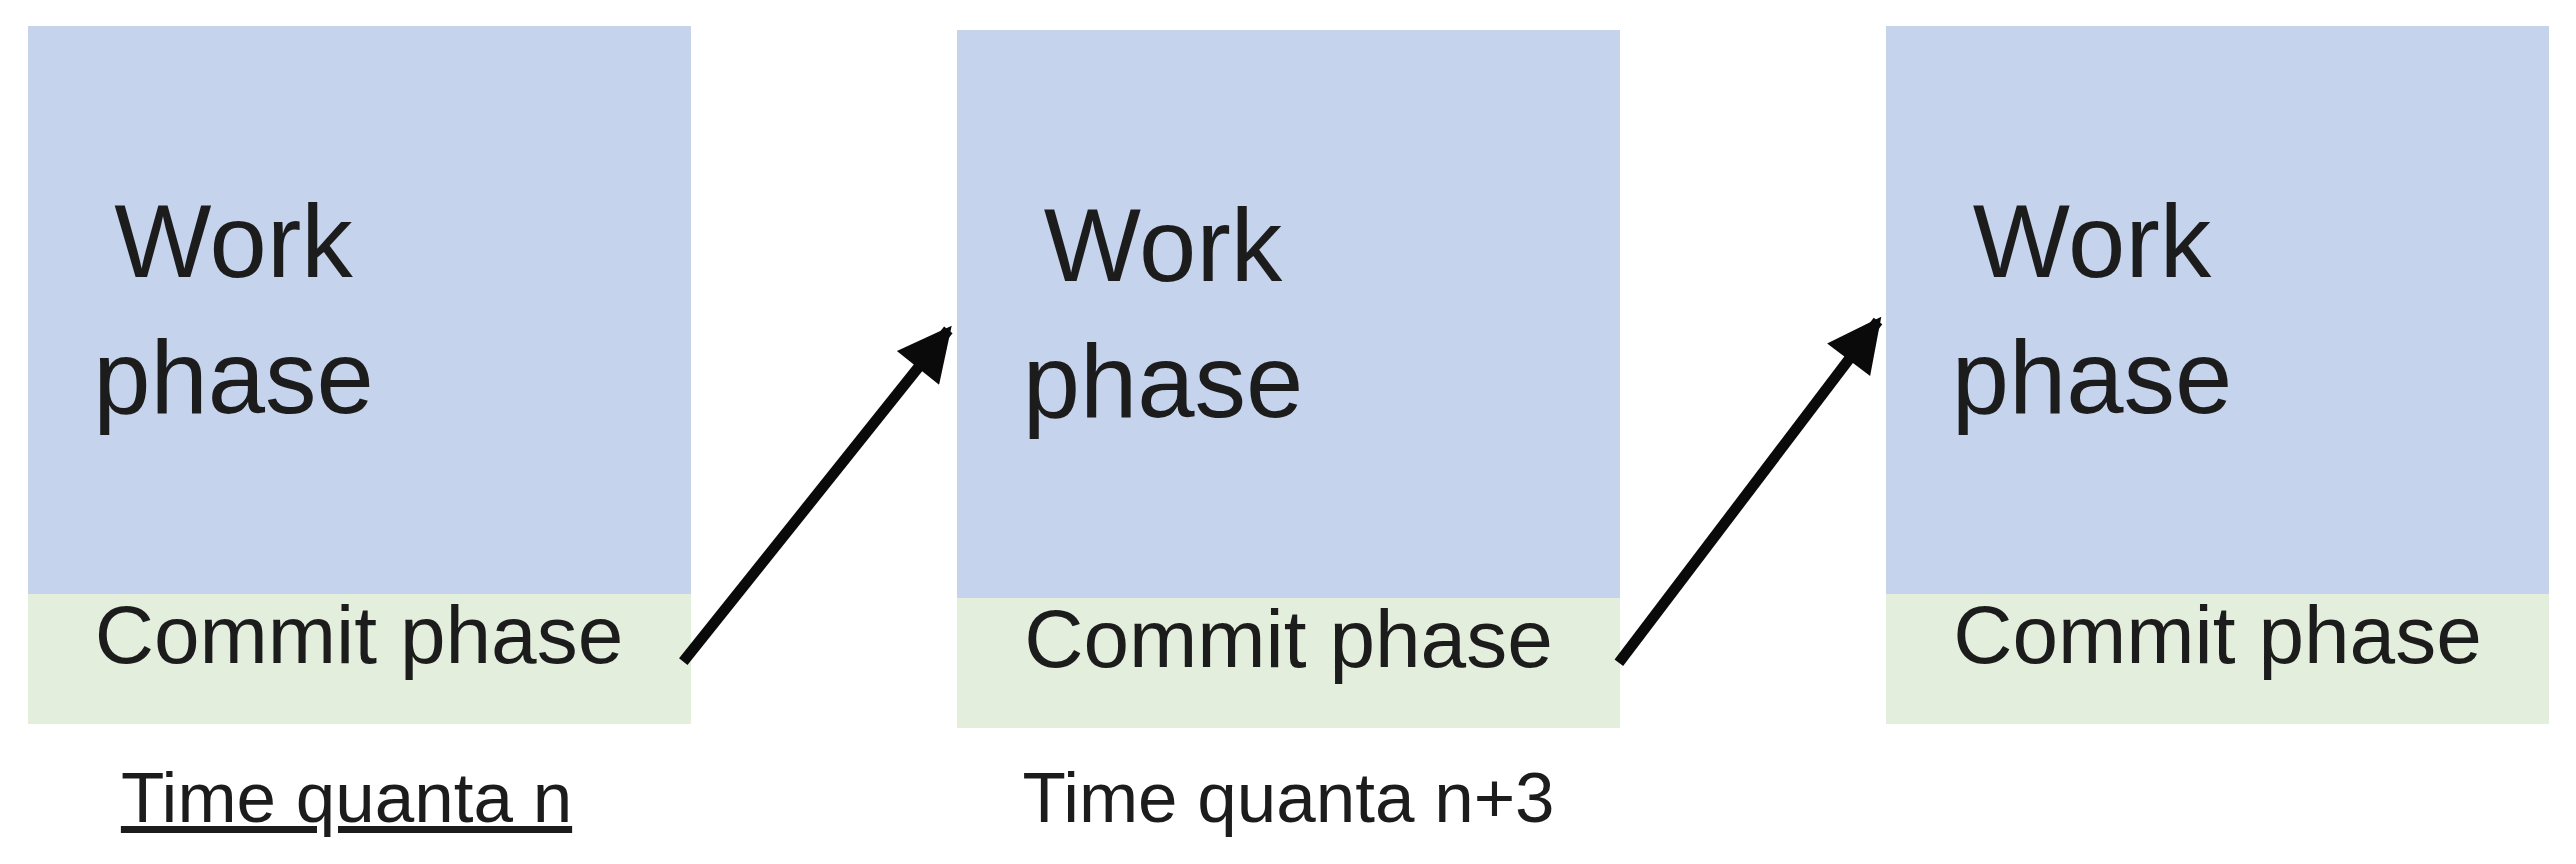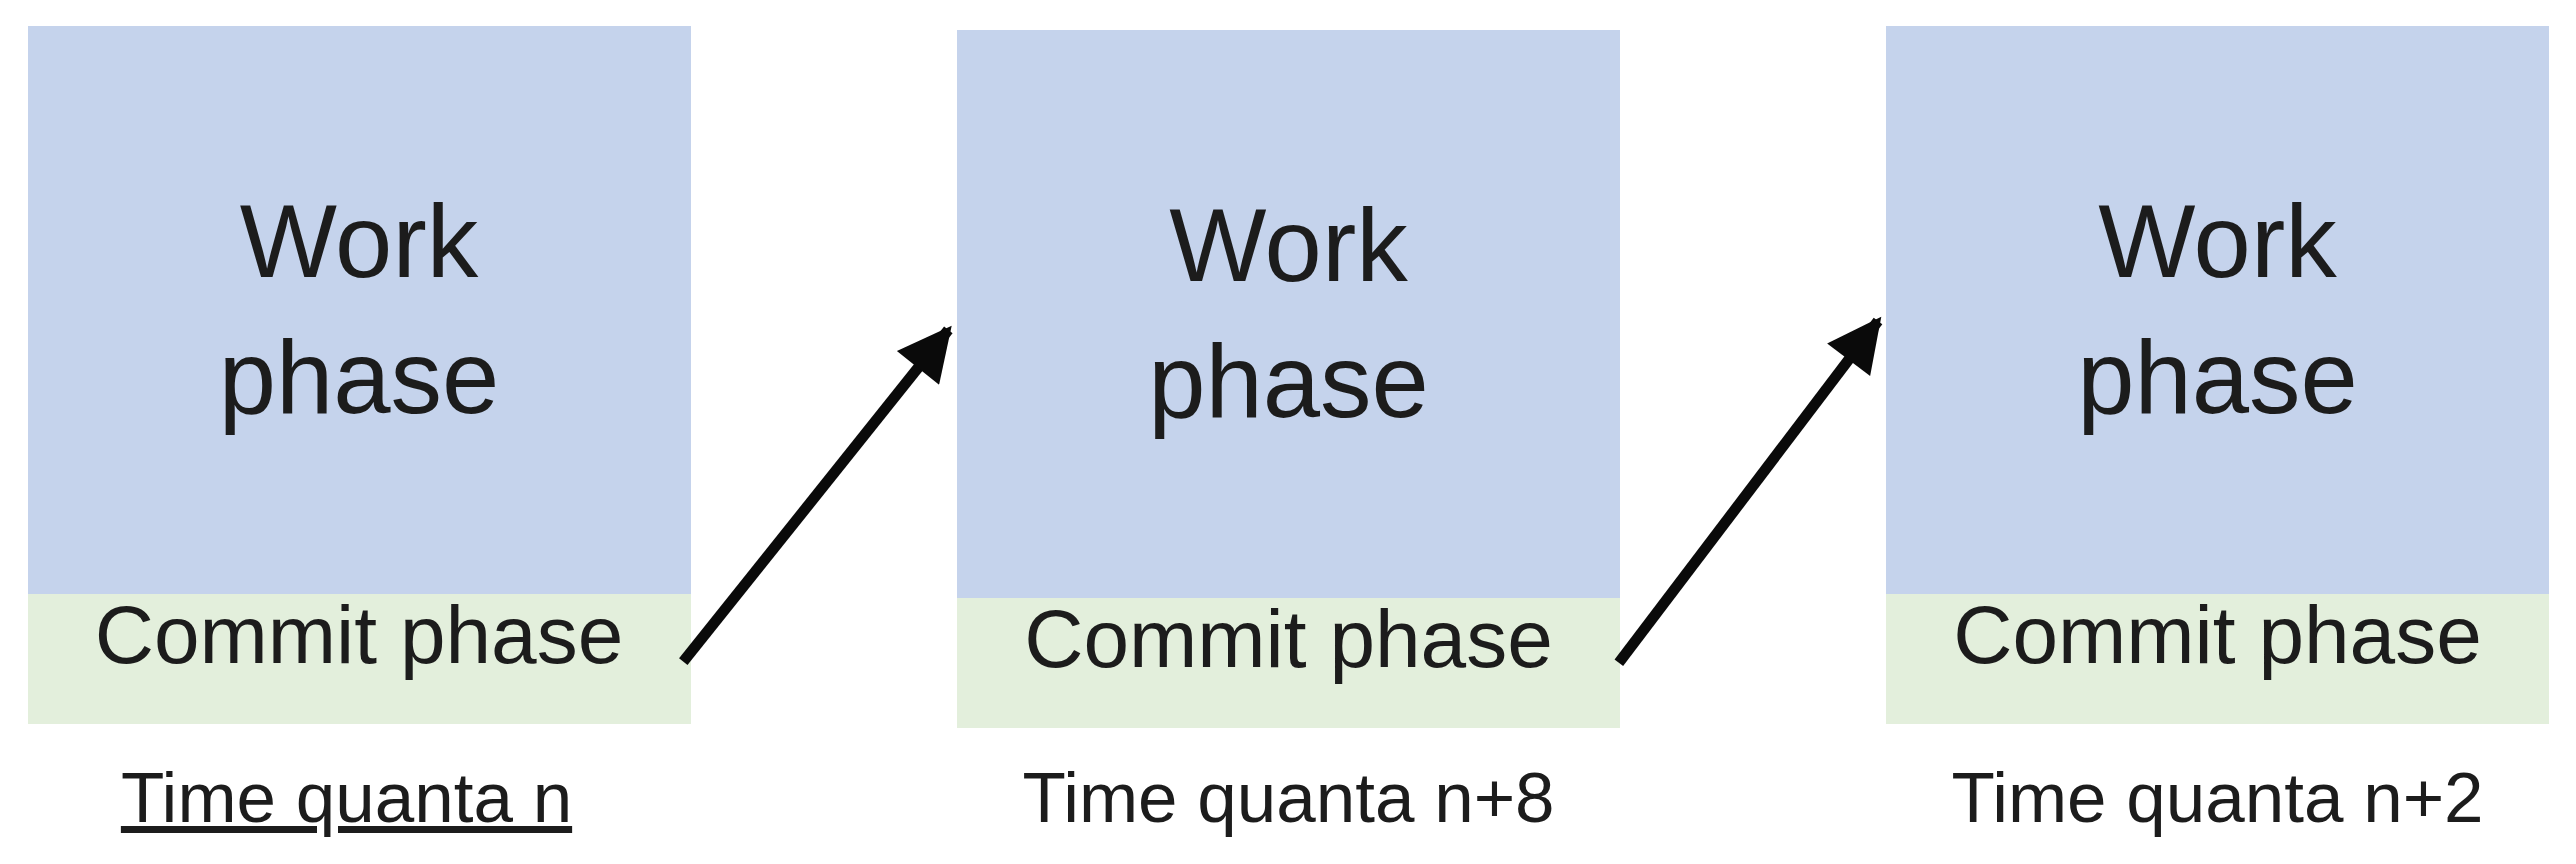--- a/index.html
+++ b/index.html
@@ -30,21 +30,20 @@
     flex-direction: column;
   }
   .quantum-box.b0 { left: 27.5px;   }
   .quantum-box.b1 { left: 957px; top: 29.5px; }
   .quantum-box.b2 { left: 1886px; }
   .work-phase {
     height: 568px;
     background: var(--work-fill, #c5d3ec);
     display: flex;
     align-items: center;
-    justify-content: center;
     text-align: center;
   }
   .work-label {
     font-size: 103px;
     line-height: 1.32;
     color: var(--text-color, #1c1c1c);
     max-width: 412px;     
     overflow-wrap: break-word;
   }
   .commit-phase {
@@ -100,31 +99,30 @@
   <div class="time-caption c0">Time quanta n</div>
 
   <div class="quantum-box b1">
     <div class="work-phase">
       <div class="work-label">Work phase</div>
     </div>
     <div class="commit-phase">
       <div class="commit-label">Commit phase</div>
     </div>
   </div>
-  <div class="time-caption c1">Time quanta n+8</div>
+  <div class="time-caption c1">Time quanta n+3</div>
 
   <div class="quantum-box b2">
     <div class="work-phase">
       <div class="work-label">Work phase</div>
     </div>
     <div class="commit-phase">
       <div class="commit-label">Commit phase</div>
     </div>
   </div>
-  <div class="time-caption c2">Time quanta n+2</div>
 
   <svg class="arrows-layer" viewBox="0 0 2624 881" xmlns="http://www.w3.org/2000/svg">
     <defs>
       <marker id="arrowhead" viewBox="0 0 5 5" refX="4.5" refY="2.5" markerWidth="5.5" markerHeight="5" orient="auto">
         <path d="M0,0 L5,2.5 L0,5 Z" class="arrowhead-fill" fill="#0a0a0a"></path>
       </marker>
     </defs>
     <line x1="696" y1="674" x2="966" y2="336" stroke-width="11" marker-end="url(#arrowhead)" class="arrow-stroke" stroke="#0a0a0a"></line>
     <line x1="1649" y1="675" x2="1913" y2="327" stroke-width="11" marker-end="url(#arrowhead)" class="arrow-stroke" stroke="#0a0a0a"></line>
   </svg>

